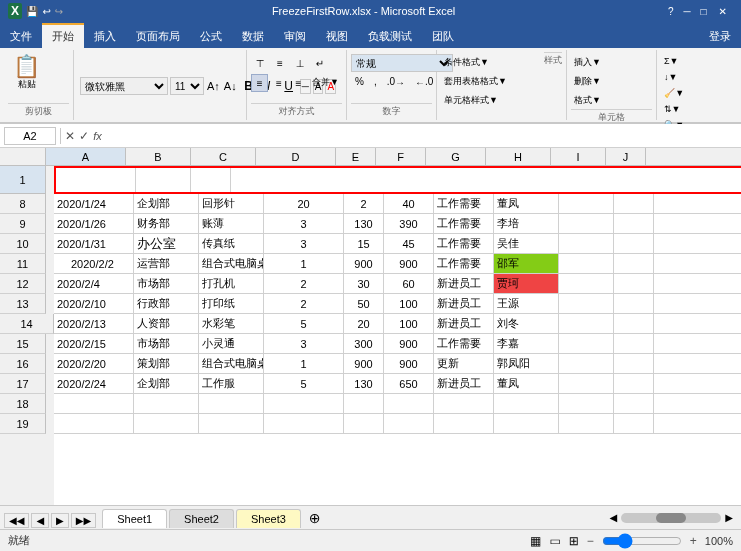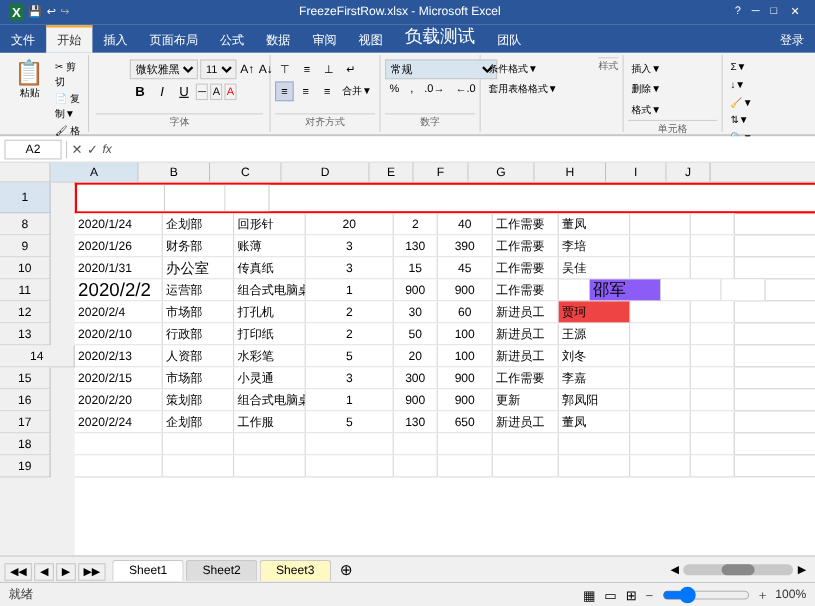--- a/index.html
+++ b/index.html
@@ -28,65 +28,59 @@
 
   <div style="display:flex; height:26px; background:#2b579a; align-items:flex-end;">
     <div style="padding:4px 10px; font-size:11px; background:#2b579a; color:white; cursor:pointer; border-radius:0;">文件</div>
     <div style="padding:4px 10px; font-size:11px; background:#f3f3f3; color:#333; cursor:pointer; border-top:2px solid #f0a830;">开始</div>
     <div style="padding:4px 10px; font-size:11px; color:white; cursor:pointer;">插入</div>
     <div style="padding:4px 10px; font-size:11px; color:white; cursor:pointer;">页面布局</div>
     <div style="padding:4px 10px; font-size:11px; color:white; cursor:pointer;">公式</div>
     <div style="padding:4px 10px; font-size:11px; color:white; cursor:pointer;">数据</div>
     <div style="padding:4px 10px; font-size:11px; color:white; cursor:pointer;">审阅</div>
     <div style="padding:4px 10px; font-size:11px; color:white; cursor:pointer;">视图</div>
-    <div style="padding:4px 10px; font-size:16px; color:white; cursor:pointer;">负载测试</div>
+    <div style="padding:4px 10px; font-size:11px; color:white; cursor:pointer;">负载测试</div>
     <div style="padding:4px 10px; font-size:11px; color:white; cursor:pointer;">团队</div>
     <div style="flex:1;"></div>
     <div style="padding:4px 10px; font-size:11px; color:white; cursor:pointer;">登录</div>
   </div>
 
   <div style="display:flex; height:76px; background:#f3f3f3; border-bottom:2px solid #c8c8c8; padding:2px 4px; align-items:stretch;">
 
     <div style="display:flex; flex-direction:column; border-right:1px solid #d0d0d0; padding:2px 4px; min-width:70px;">
       <div style="display:flex; flex:1; gap:2px; align-items:flex-start; padding-top:2px;">
         <div style="display:flex; flex-direction:column; align-items:center; cursor:pointer; padding:2px; min-width:38px;">
           <div style="font-size:22px; line-height:1;">📋</div>
           <div style="font-size:9px;">粘贴</div>
         </div>
-        <div style="display:flex; flex-direction:column; gap:1px;">
-          <div style="font-size:9px; cursor:pointer; display:flex; align-items:center; gap:2px; padding:1px 2px;">✂ 剪切</div>
-          <div style="font-size:9px; cursor:pointer; display:flex; align-items:center; gap:2px; padding:1px 2px;">📄 复制▼</div>
-          <div style="font-size:9px; cursor:pointer; display:flex; align-items:center; gap:2px; padding:1px 2px;">🖌 格式刷</div>
-        </div>
       </div>
       <div style="font-size:9px; text-align:center; color:#666; border-top:1px solid #d0d0d0; padding-top:1px;">剪切板</div>
     </div>
 
     <div style="display:flex; flex-direction:column; border-right:1px solid #d0d0d0; padding:2px 6px; min-width:130px;">
-      <div style="display:flex; flex:1; flex-direction:column; gap:2px; padding-top:2px;margin-left:31px;">
+      <div style="display:flex; flex:1; flex-direction:row; gap:2px; padding-top:2px;">
         <div style="display:flex; gap:2px; align-items:center;">
           <select style="width:88px; height:18px; font-size:10px; border:1px solid #c8c8c8;">
             <option>微软雅黑</option>
           </select>
           <select style="width:34px; height:18px; font-size:10px; border:1px solid #c8c8c8;">
             <option>11</option>
           </select>
           <span style="font-size:11px; cursor:pointer; padding:1px;">A↑</span>
           <span style="font-size:11px; cursor:pointer; padding:1px;">A↓</span>
         </div>
         <div style="display:flex; gap:2px; align-items:center;">
           <button style="width:18px; height:18px; font-weight:bold; font-size:12px; border:1px solid transparent; cursor:pointer; background:transparent; display:flex; align-items:center; justify-content:center;">B</button>
           <button style="width:18px; height:18px; font-style:italic; font-size:12px; border:1px solid transparent; cursor:pointer; background:transparent; display:flex; align-items:center; justify-content:center;">I</button>
           <button style="width:18px; height:18px; font-size:12px; border:1px solid transparent; cursor:pointer; background:transparent; display:flex; align-items:center; justify-content:center; text-decoration:underline;">U</button>
           <span style="font-size:10px; border:1px solid #c8c8c8; padding:1px; cursor:pointer;">─</span>
           <span style="font-size:10px; border:1px solid #c8c8c8; padding:1px; cursor:pointer;">A</span>
           <span style="font-size:10px; border:1px solid #c8c8c8; padding:1px; cursor:pointer; color:red;">A</span>
         </div>
       </div>
-      <div style="font-size:9px; text-align:center; color:#666; border-top:1px solid #d0d0d0; padding-top:1px;">字体</div>
     </div>
 
     <div style="display:flex; flex-direction:column; border-right:1px solid #d0d0d0; padding:2px 4px; min-width:100px;">
       <div style="display:flex; flex:1; flex-direction:column; gap:2px; padding-top:2px;">
         <div style="display:flex; gap:2px;">
           <span style="width:18px; height:18px; border:1px solid transparent; cursor:pointer; display:flex; align-items:center; justify-content:center; font-size:10px;">⊤</span>
           <span style="width:18px; height:18px; border:1px solid transparent; cursor:pointer; display:flex; align-items:center; justify-content:center; font-size:10px;">≡</span>
           <span style="width:18px; height:18px; border:1px solid transparent; cursor:pointer; display:flex; align-items:center; justify-content:center; font-size:10px;">⊥</span>
           <span style="width:18px; height:18px; border:1px solid transparent; cursor:pointer; display:flex; align-items:center; justify-content:center; font-size:10px;">↵</span>
         </div>
@@ -112,20 +106,21 @@
           <span style="cursor:pointer; padding:1px 3px; border:1px solid transparent;">←.0</span>
         </div>
       </div>
       <div style="font-size:9px; text-align:center; color:#666; border-top:1px solid #d0d0d0; padding-top:1px;">数字</div>
     </div>
 
     <div style="display:flex; flex-direction:row; border-right:1px solid #d0d0d0; padding:2px 4px; min-width:130px;">
       <div style="display:flex; flex:1; flex-direction:column; gap:2px; padding-top:2px;">
         <div style="font-size:9px; cursor:pointer; padding:1px 2px; border:1px solid transparent; white-space:nowrap;">条件格式▼</div>
         <div style="font-size:9px; cursor:pointer; padding:1px 2px; border:1px solid transparent; white-space:nowrap;">套用表格格式▼</div>
+        <div style="font-size:9px; cursor:pointer; padding:1px 2px; border:1px solid transparent; white-space:nowrap;">单元格样式▼</div>
       </div>
       <div style="font-size:9px; text-align:center; color:#666; border-top:1px solid #d0d0d0; padding-top:1px;">样式</div>
     </div>
 
     <div style="display:flex; flex-direction:column; border-right:1px solid #d0d0d0; padding:2px 4px; min-width:90px;">
       <div style="display:flex; flex:1; flex-direction:column; gap:2px; padding-top:2px;">
         <div style="font-size:9px; cursor:pointer; padding:1px 2px; border:1px solid transparent; white-space:nowrap;">插入▼</div>
         <div style="font-size:9px; cursor:pointer; padding:1px 2px; border:1px solid transparent; white-space:nowrap;">删除▼</div>
         <div style="font-size:9px; cursor:pointer; padding:1px 2px; border:1px solid transparent; white-space:nowrap;">格式▼</div>
       </div>
@@ -172,21 +167,21 @@
     <div style="display:flex; flex:1; overflow:hidden;">
 
       <div style="display:flex; flex-direction:column; background:#f0f0f0; flex-shrink:0;">
         <div style="width:46px; height:28px; font-size:11px; text-align:center; border-right:1px solid #c0c0c0; border-bottom:1px solid #c0c0c0; display:flex; align-items:center; justify-content:center; background:#d8e4f0;">1</div>
         <div style="width:46px; height:20px; font-size:11px; text-align:center; border-right:1px solid #c0c0c0; border-bottom:1px solid #d0d0d0; display:flex; align-items:center; justify-content:center; background:#f0f0f0;">8</div>
         <div style="width:46px; height:20px; font-size:11px; text-align:center; border-right:1px solid #c0c0c0; border-bottom:1px solid #d0d0d0; display:flex; align-items:center; justify-content:center; background:#f0f0f0;">9</div>
         <div style="width:46px; height:20px; font-size:11px; text-align:center; border-right:1px solid #c0c0c0; border-bottom:1px solid #d0d0d0; display:flex; align-items:center; justify-content:center; background:#f0f0f0;">10</div>
         <div style="width:46px; height:20px; font-size:11px; text-align:center; border-right:1px solid #c0c0c0; border-bottom:1px solid #d0d0d0; display:flex; align-items:center; justify-content:center; background:#f0f0f0;">11</div>
         <div style="width:46px; height:20px; font-size:11px; text-align:center; border-right:1px solid #c0c0c0; border-bottom:1px solid #d0d0d0; display:flex; align-items:center; justify-content:center; background:#f0f0f0;">12</div>
         <div style="width:46px; height:20px; font-size:11px; text-align:center; border-right:1px solid #c0c0c0; border-bottom:1px solid #d0d0d0; display:flex; align-items:center; justify-content:center; background:#f0f0f0;">13</div>
-        <div style="width:68px; height:20px; font-size:11px; text-align:center; border-right:1px solid #c0c0c0; border-bottom:1px solid #d0d0d0; display:flex; align-items:center; justify-content:center; background:#f0f0f0;">14</div>
+        <div style="width:54px; height:20px; font-size:11px; text-align:center; border-right:1px solid #c0c0c0; border-bottom:1px solid #d0d0d0; display:flex; align-items:center; justify-content:center; background:#f0f0f0;">14</div>
         <div style="width:46px; height:20px; font-size:11px; text-align:center; border-right:1px solid #c0c0c0; border-bottom:1px solid #d0d0d0; display:flex; align-items:center; justify-content:center; background:#f0f0f0;">15</div>
         <div style="width:46px; height:20px; font-size:11px; text-align:center; border-right:1px solid #c0c0c0; border-bottom:1px solid #d0d0d0; display:flex; align-items:center; justify-content:center; background:#f0f0f0;">16</div>
         <div style="width:46px; height:20px; font-size:11px; text-align:center; border-right:1px solid #c0c0c0; border-bottom:1px solid #d0d0d0; display:flex; align-items:center; justify-content:center; background:#f0f0f0;">17</div>
         <div style="width:46px; height:20px; font-size:11px; text-align:center; border-right:1px solid #c0c0c0; border-bottom:1px solid #d0d0d0; display:flex; align-items:center; justify-content:center; background:#f0f0f0;">18</div>
         <div style="width:46px; height:20px; font-size:11px; text-align:center; border-right:1px solid #c0c0c0; border-bottom:1px solid #d0d0d0; display:flex; align-items:center; justify-content:center; background:#f0f0f0;">19</div>
       </div>
 
       <div style="display:flex; flex-direction:column; flex:1;">
 
         <div style="display:flex; height:28px; border-bottom:2px solid red; border-top:2px solid red; border-left:2px solid red;">
@@ -227,28 +222,28 @@
               <div style="width: 65px; min-width: 65px; border-right: 1px solid rgb(208, 208, 208); font-size: 11px; display: flex; align-items: center; padding: 0px 3px; overflow: hidden; white-space: nowrap; background: white;">传真纸</div>
               <div style="width: 80px; min-width: 80px; border-right: 1px solid rgb(208, 208, 208); font-size: 11px; display: flex; align-items: center; padding: 0px 3px; overflow: hidden; white-space: nowrap; background: white; justify-content: center;">3</div>
               <div style="width: 40px; min-width: 40px; border-right: 1px solid rgb(208, 208, 208); font-size: 11px; display: flex; align-items: center; padding: 0px 3px; overflow: hidden; white-space: nowrap; background: white; justify-content: center;">15</div>
               <div style="width: 50px; min-width: 50px; border-right: 1px solid rgb(208, 208, 208); font-size: 11px; display: flex; align-items: center; padding: 0px 3px; overflow: hidden; white-space: nowrap; background: white; justify-content: center;">45</div>
               <div style="width: 60px; min-width: 60px; border-right: 1px solid rgb(208, 208, 208); font-size: 11px; display: flex; align-items: center; padding: 0px 3px; overflow: hidden; white-space: nowrap; background: white;">工作需要</div>
               <div style="width: 65px; min-width: 65px; border-right: 1px solid rgb(208, 208, 208); font-size: 11px; display: flex; align-items: center; padding: 0px 3px; overflow: hidden; white-space: nowrap; background: white;">吴佳</div>
               <div style="width: 55px; min-width: 55px; border-right: 1px solid rgb(208, 208, 208); background: white;"></div>
               <div style="width: 40px; min-width: 40px; border-right: 1px solid rgb(208, 208, 208); background: white;"></div>
             </div>
             <div style="display: flex; height: 20px; border-bottom: 1px solid rgb(208, 208, 208);">
-              <div style="width: 80px; min-width: 80px; border-right: 1px solid rgb(208, 208, 208); font-size: 17px; display: flex; align-items: center; padding: 0px 3px; overflow: hidden; white-space: nowrap; background: white; justify-content: flex-start;">2020/2/2</div>
+              <div style="width: 80px; min-width: 80px; border-right: 1px solid rgb(208, 208, 208); font-size: 11px; display: flex; align-items: center; padding: 0px 17px; overflow: hidden; white-space: nowrap; background: white; justify-content: flex-start;">2020/2/2</div>
               <div style="width: 65px; min-width: 65px; border-right: 1px solid rgb(208, 208, 208); font-size: 11px; display: flex; align-items: center; padding: 0px 3px; overflow: hidden; white-space: nowrap; background: white;">运营部</div>
               <div style="width: 65px; min-width: 65px; border-right: 1px solid rgb(208, 208, 208); font-size: 11px; display: flex; align-items: center; padding: 0px 3px; overflow: hidden; white-space: nowrap; background: white;">组合式电脑桌</div>
               <div style="width: 80px; min-width: 80px; border-right: 1px solid rgb(208, 208, 208); font-size: 11px; display: flex; align-items: center; padding: 0px 3px; overflow: hidden; white-space: nowrap; background: white; justify-content: center;">1</div>
               <div style="width: 40px; min-width: 40px; border-right: 1px solid rgb(208, 208, 208); font-size: 11px; display: flex; align-items: center; padding: 0px 3px; overflow: hidden; white-space: nowrap; background: white; justify-content: center;">900</div>
               <div style="width: 50px; min-width: 50px; border-right: 1px solid rgb(208, 208, 208); font-size: 11px; display: flex; align-items: center; padding: 0px 3px; overflow: hidden; white-space: nowrap; background: white; justify-content: center;">900</div>
               <div style="width: 60px; min-width: 60px; border-right: 1px solid rgb(208, 208, 208); font-size: 11px; display: flex; align-items: center; padding: 0px 3px; overflow: hidden; white-space: nowrap; background: white;">工作需要</div>
-              <div style="width: 65px; min-width: 65px; border-right: 1px solid rgb(208, 208, 208); font-size: 15px; display: flex; align-items: center; padding: 0px 3px; overflow: hidden; white-space: nowrap; background: #8b5cf6; margin-left: 28px;">邵军</div>
+              <div style="width: 65px; min-width: 65px; border-right: 1px solid rgb(208, 208, 208); font-size: 11px; display: flex; align-items: center; padding: 0px 3px; overflow: hidden; white-space: nowrap; background: #84cc16;">邵军</div>
               <div style="width: 55px; min-width: 55px; border-right: 1px solid rgb(208, 208, 208); background: white;"></div>
               <div style="width: 40px; min-width: 40px; border-right: 1px solid rgb(208, 208, 208); background: white;"></div>
             </div>
             <div style="display: flex; height: 20px; border-bottom: 1px solid rgb(208, 208, 208);">
               <div style="width: 80px; min-width: 80px; border-right: 1px solid rgb(208, 208, 208); font-size: 11px; display: flex; align-items: center; padding: 0px 3px; overflow: hidden; white-space: nowrap; background: white; justify-content: flex-start;">2020/2/4</div>
               <div style="width: 65px; min-width: 65px; border-right: 1px solid rgb(208, 208, 208); font-size: 11px; display: flex; align-items: center; padding: 0px 3px; overflow: hidden; white-space: nowrap; background: white;">市场部</div>
               <div style="width: 65px; min-width: 65px; border-right: 1px solid rgb(208, 208, 208); font-size: 11px; display: flex; align-items: center; padding: 0px 3px; overflow: hidden; white-space: nowrap; background: white;">打孔机</div>
               <div style="width: 80px; min-width: 80px; border-right: 1px solid rgb(208, 208, 208); font-size: 11px; display: flex; align-items: center; padding: 0px 3px; overflow: hidden; white-space: nowrap; background: white; justify-content: center;">2</div>
               <div style="width: 40px; min-width: 40px; border-right: 1px solid rgb(208, 208, 208); font-size: 11px; display: flex; align-items: center; padding: 0px 3px; overflow: hidden; white-space: nowrap; background: white; justify-content: center;">30</div>
               <div style="width: 50px; min-width: 50px; border-right: 1px solid rgb(208, 208, 208); font-size: 11px; display: flex; align-items: center; padding: 0px 3px; overflow: hidden; white-space: nowrap; background: white; justify-content: center;">60</div>

